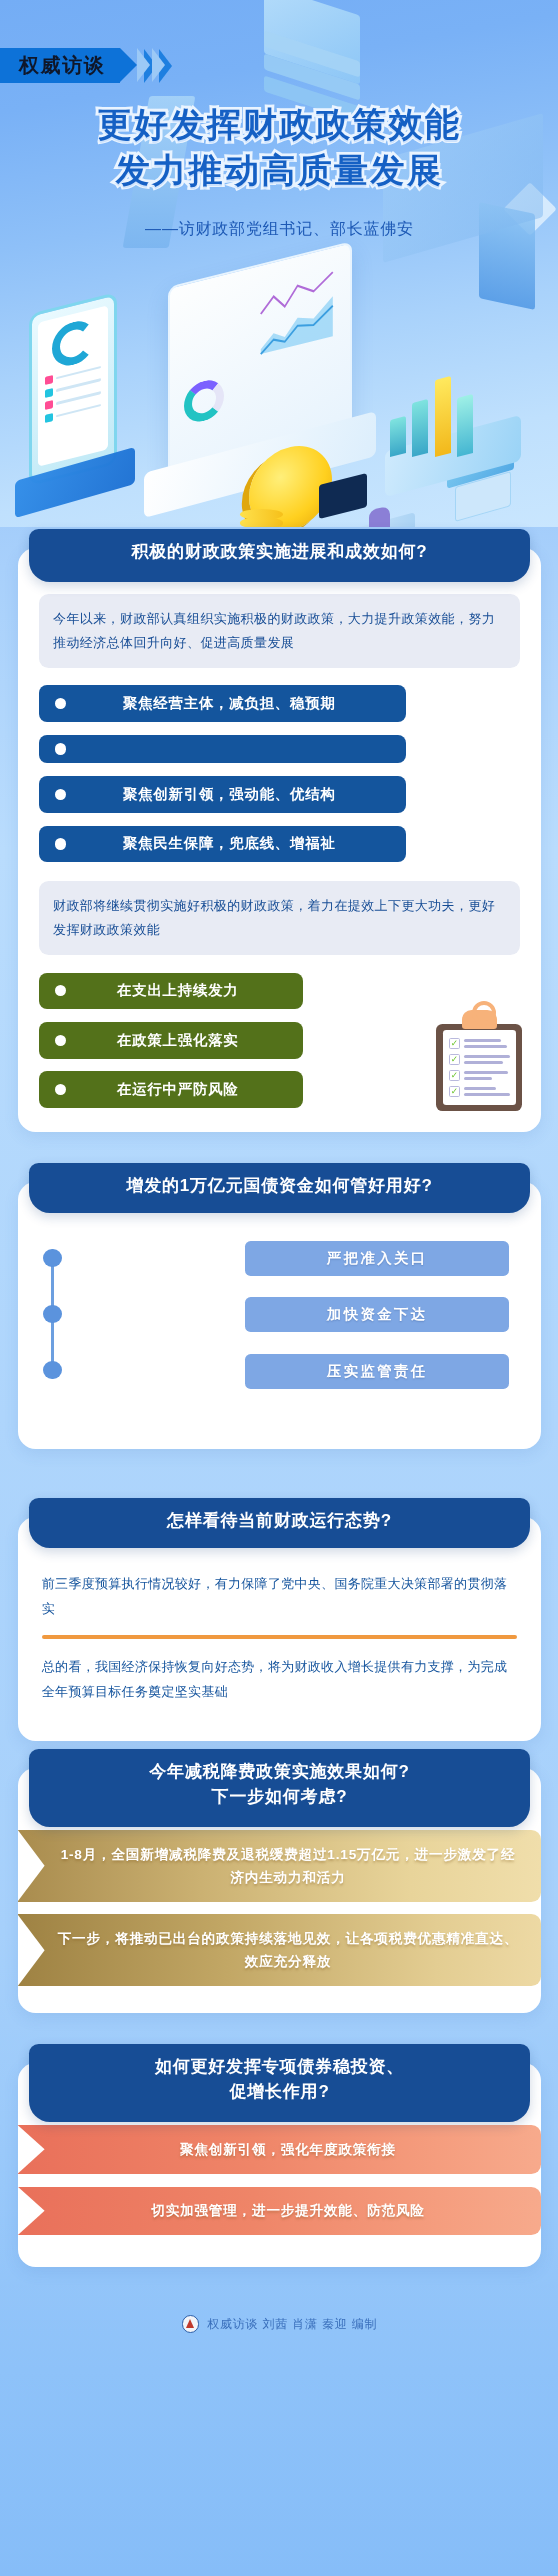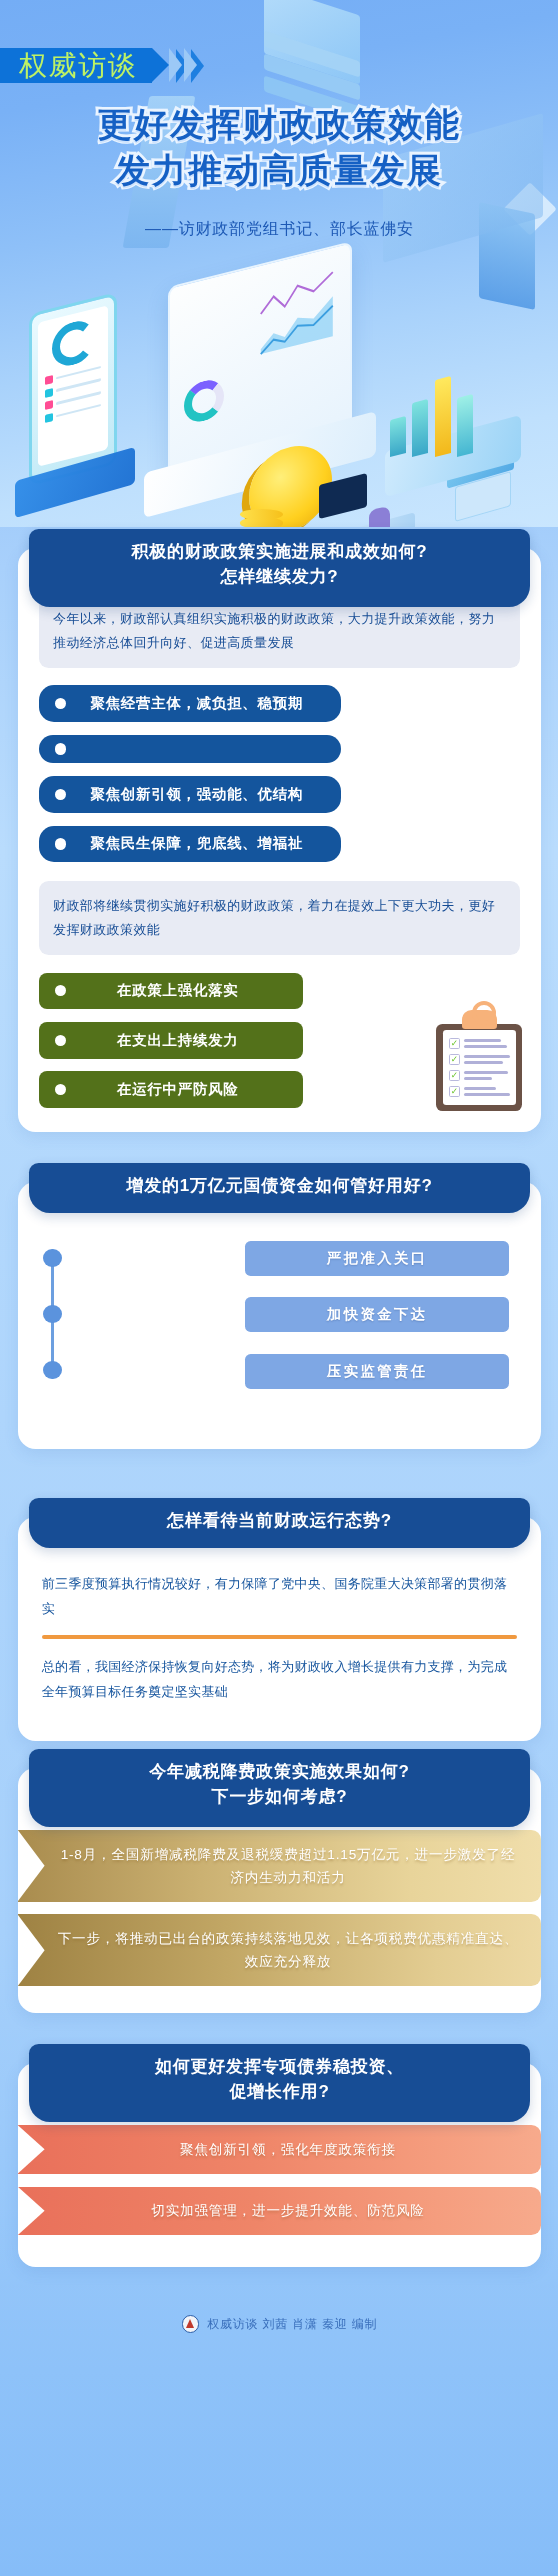--- a/index.html
+++ b/index.html
@@ -21,23 +21,23 @@
     position: relative;
     height: 527px;
     background: linear-gradient(170deg,#74adf5 0%, #79b1f6 18%, #8ec0f8 40%, #a9d2fb 62%, #bfe0fd 82%, #c9e6fe 100%);
     overflow: hidden;
   }
   .hero-deco { position: absolute; inset: 0; }
 
   .tag-wrap { position: absolute; top: 48px; left: 0; display: flex; align-items: stretch; height: 35px; z-index: 5;}
   .tag-box {
     background: #0d72d8;
-    color: #bef264;
-    font-size: 28px;
-    font-weight: normal;
+    color: #0f172a;
+    font-size: 20px;
+    font-weight: bold;
     letter-spacing: 1.6px;
     padding: 0 14.4px 0 19px;
     display: flex; align-items: center;
     position: relative;
   }
   .tag-box:after{
     content:"";
     position:absolute; right:-17px; top:0;
     border-top: 17.6px solid transparent;
     border-bottom: 17.6px solid transparent;
@@ -157,21 +157,21 @@
   .pill-list { margin-top: 17.6px; display: flex; flex-direction: column; gap: 12.8px; }
   .pill {
     display: flex; align-items: center;
     border-radius: 8px;
     padding: 8.8px 11.2px;
     color: #fff;
     font-size: 14.4px;
     font-weight: bold;
     letter-spacing: 0.8px;
   }
-  .pill.blue { background: #14559d; width: 302px; border-radius: 15px; }
+  .pill.blue { background: #14559d; width: 367px; }
   .pill.green { background: #53711a; width: 264px; }
   .dot { width: 11.2px; height: 11.2px; border-radius: 50%; background: #fff; margin: 0 11.2px 0 4.8px; flex: none; }
   .pill .lbl { flex: 1; text-align: center; padding-right: 12.8px;}
 
   .clipboard { position: absolute; right: 19px; bottom: 21px; width: 86px; }
   .cb-clip { width: 35px; height: 19px; background: #f7b27a; border-radius: 9.6px 9.6px 3.2px 3.2px; margin: 0 auto -4.8px; position: relative; z-index: 2;}
   .cb-clip:before{content:"";position:absolute;left:9.6px;top:-8.8px;width:16px;height:16px;border:4px solid #f7b27a;border-radius:50%;background:transparent;}
   .cb-body { background: #6b5246; border-radius: 6.4px; padding: 6.4px; }
   .cb-page { background: #fff; border-radius: 3.2px; padding: 8px 6.4px; display:flex; flex-direction:column; gap:5.6px;}
   .cb-row { display: flex; align-items: center; gap: 4.8px; }
@@ -209,21 +209,21 @@
     padding: 3.2px 3.2px 9.6px;
   }
   .sep-orange { height: 4.8px; background: #f0993f; border-radius: 2.4px; margin: 3.2px 3.2px 11.2px; }
 
   
   .ribbons { display: flex; flex-direction: column; gap: 12.8px; margin-top: 4.8px; }
   .ribbon {
     position: relative;
     color: #fff;
     font-size: 13.6px;
-    font-weight: normal;
+    font-weight: bold;
     letter-spacing: 0.8px;
     line-height: 1.7;
     padding: 12.8px 21px 12.8px 38px;
     border-radius: 0 9.6px 9.6px 0;
     text-align: center;
     text-shadow: 0 1.6px 2.4px rgba(120,80,20,.35);
   }
   .ribbon:before{
     content:"";
     position:absolute; left:0; top:0; bottom:0; width: 27px;
@@ -349,21 +349,20 @@
     <div class="iso-desk">
       <div class="monitor"></div>
       <div class="desk-top"></div>
       <div class="person"></div>
     </div>
   </div>
 
   <div class="section" style="margin-top:21px;">
     <div class="qbanner two">
       <div>积极的财政政策实施进展和成效如何?</div>
-      <div>怎样继续发力?</div>
     </div>
     <div class="card">
       <div class="greybox">今年以来，财政部认真组织实施积极的财政政策，大力提升政策效能，努力推动经济总体回升向好、促进高质量发展</div>
 
       <div class="pill-list">
         <div class="pill blue">
           <span class="dot"></span>
           <span class="lbl">聚焦经营主体，减负担、稳预期</span>
         </div>
         <div class="pill blue">
@@ -377,25 +376,25 @@
           <span class="dot"></span>
           <span class="lbl">聚焦民生保障，兜底线、增福祉</span>
         </div>
       </div>
 
       <div class="greybox" style="margin-top:19px;">财政部将继续贯彻实施好积极的财政政策，着力在提效上下更大功夫，更好发挥财政政策效能</div>
 
       <div class="pill-list">
         <div class="pill green">
           <span class="dot"></span>
+          <span class="lbl">在支出上持续发力</span>
+        </div>
+        <div class="pill green">
+          <span class="dot"></span>
           <span class="lbl">在政策上强化落实</span>
-        </div>
-        <div class="pill green">
-          <span class="dot"></span>
-          <span class="lbl">在支出上持续发力</span>
         </div>
         <div class="pill green">
           <span class="dot"></span>
           <span class="lbl">在运行中严防风险</span>
         </div>
       </div>
 
       <div class="clipboard">
         <div class="cb-clip"></div>
         <div class="cb-body">

